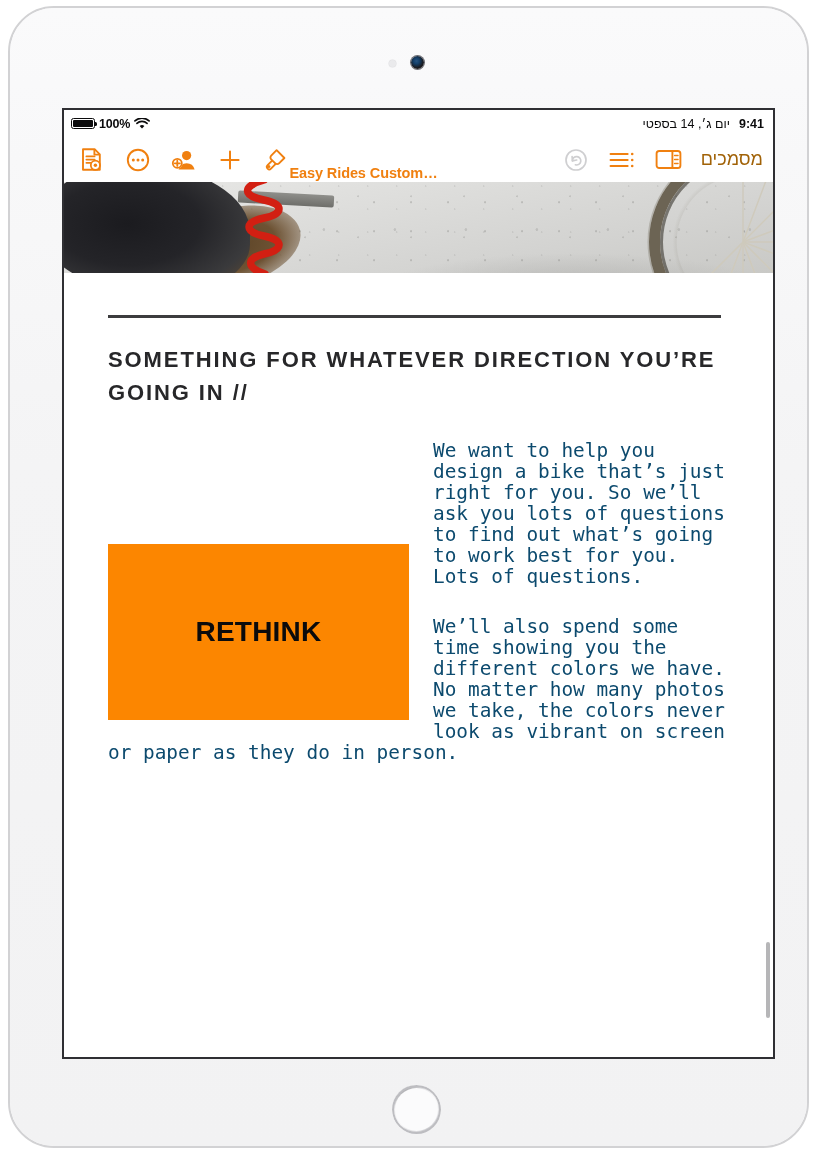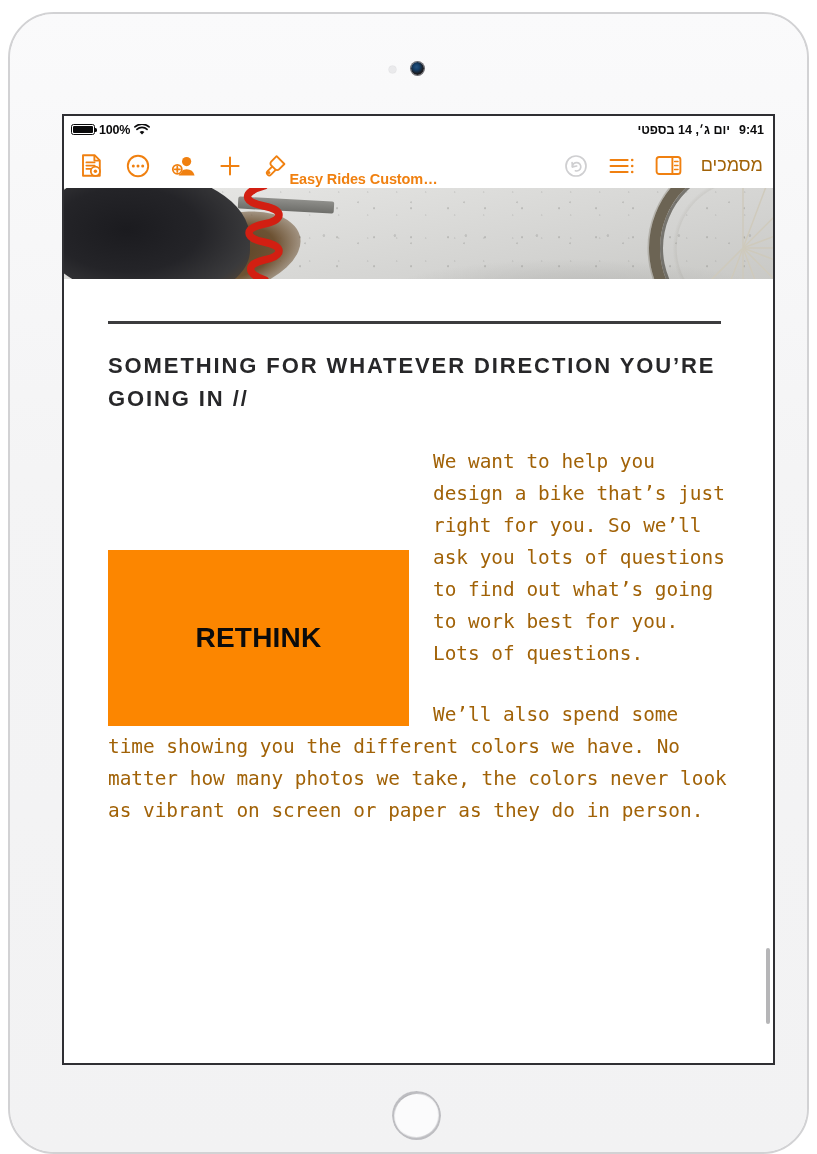--- a/index.html
+++ b/index.html
@@ -12,21 +12,21 @@
     height: 1154px;
     font-family: "Liberation Sans", sans-serif;
     overflow: hidden;
     position: relative;
   }
 
   
   #device {
     position: absolute;
     left: 8px;
-    top: 12px;
+    top: 6px;
     width: 801px;
     height: 1142px;
     border-radius: 46px;
     background: #f7f7f8;
     border: 2px solid #d2d2d4;
     box-sizing: border-box;
     box-shadow: inset 0 0 0 1px #ffffff;
   }
   #device-inner-shade {
     position: absolute;
@@ -124,21 +124,21 @@
   }
   .battery-fill {
     position: absolute;
     left: 1px; top: 1px; bottom: 1px;
     width: calc(100% - 2px);
     background: #0b0b0c;
     border-radius: 1px;
   }
   .battery-pct { font-size: 12.5px; font-weight: bold; letter-spacing: -0.2px; }
   .wifi-icon { display: block; }
-  .sb-date { font-size: 12.5px; font-weight: bold; direction: rtl; }
+  .sb-date { font-size: 12.5px; font-weight: normal; direction: rtl; }
   .sb-time { font-size: 12.5px; font-weight: bold; }
 
   
   #toolbar {
     position: relative;
     height: 45px;
     background: #ffffff;
     display: flex;
     align-items: center;
     padding: 0 10px 0 14px;
@@ -288,22 +288,22 @@
     line-height: 1;
   }
   
   #body-flow {
     position: absolute;
     left: 44px;
     top: 167px;
     width: 628px;
     font-family: "DejaVu Sans Mono", monospace;
     font-size: 19.4px;
-    line-height: 32px;
-    color: #a16207;
+    line-height: 21px;
+    color: #0c4a6e;
   }
   #float-shim {
     float: left;
     width: 325px;
     height: 281px;
     shape-outside: inset(0);
   }
   #body-flow p { margin: 0 0 28.5px 0; white-space: pre-wrap; }
   #body-flow p:last-child { margin-bottom: 0; }
 

